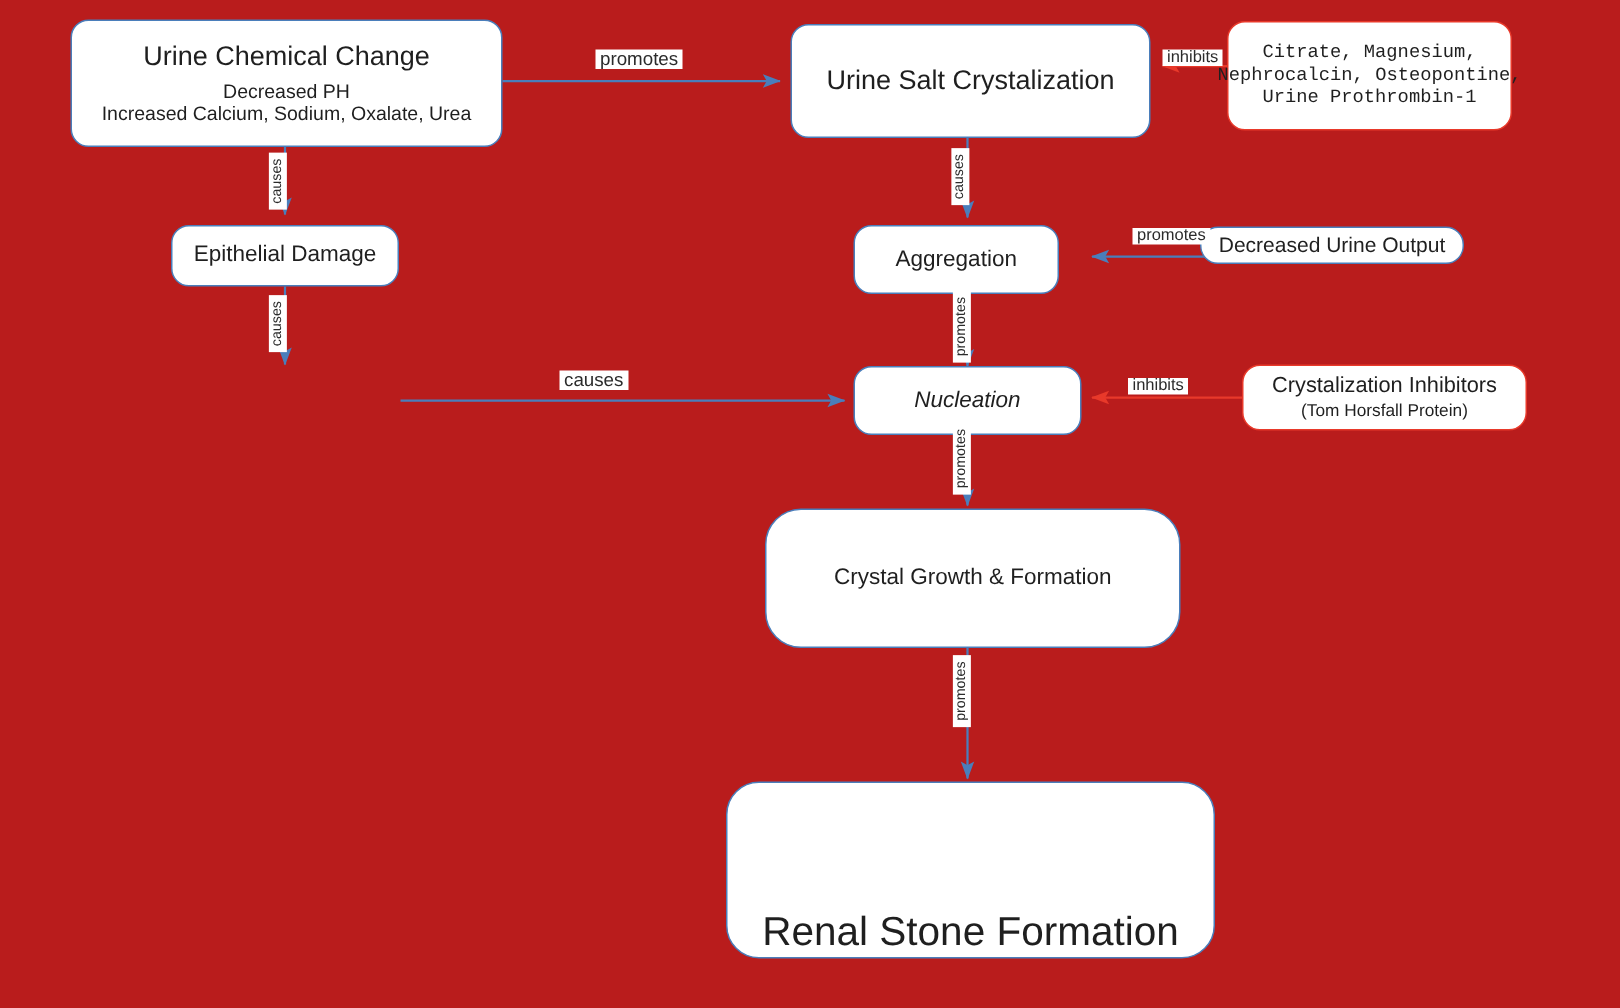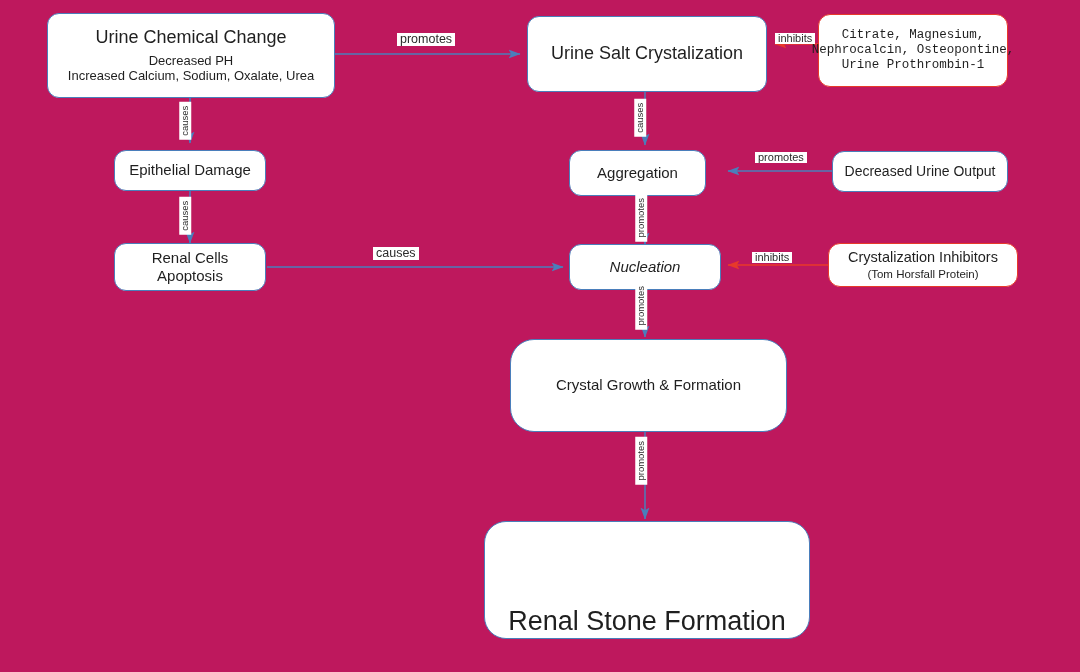--- a/index.html
+++ b/index.html
@@ -8,21 +8,21 @@
     background: #ffffff;
   }
   body {
     font-family: "Liberation Sans", sans-serif;
     color: #2b2b2b;
   }
   #canvas {
     position: relative;
     width: 1080px;
     height: 672px;
-    background: #be185d;
+    background: #b91c1c;
     overflow: hidden;
   }
   svg#edges {
     position: absolute;
     left: 0;
     top: 0;
     width: 1080px;
     height: 672px;
     pointer-events: none;
   }
@@ -146,28 +146,24 @@
   </div>
 
   <div class="node" style="left:114px; top:150px; width:152px; height:41px;">
     <div class="title" style="font-size:15px;">Epithelial Damage</div>
   </div>
 
   <div class="node" style="left:569px; top:150px; width:137px; height:46px;">
     <div class="title" style="font-size:15px;">Aggregation</div>
   </div>
 
-  <div class="node" style="left:832px; top:151px; width:176px; height:41px;">
+  <div class="node" style="left:800px; top:151px; width:176px; height:25px;">
     <div class="title" style="font-size:14px;">Decreased Urine Output</div>
   </div>
 
-  <div class="node" style="left:114px; top:243px; width:152px; height:48px;">
-    <div class="sub" style="font-size:15px;">Renal Cells</div>
-    <div class="sub" style="font-size:15px;">Apoptosis</div>
-  </div>
 
   <div class="node" style="left:569px; top:244px; width:152px; height:46px;font-style:italic;">
     <div class="title" style="font-size:15px;">Nucleation</div>
   </div>
 
   <div class="node red" style="left:828px; top:243px; width:190px; height:44px;">
     <div class="sub" style="font-size:14.5px;text-align:center;">Crystalization Inhibitors</div>
     <div class="sub" style="font-size:11.5px;">(Tom Horsfall Protein)</div>
   </div>
 

